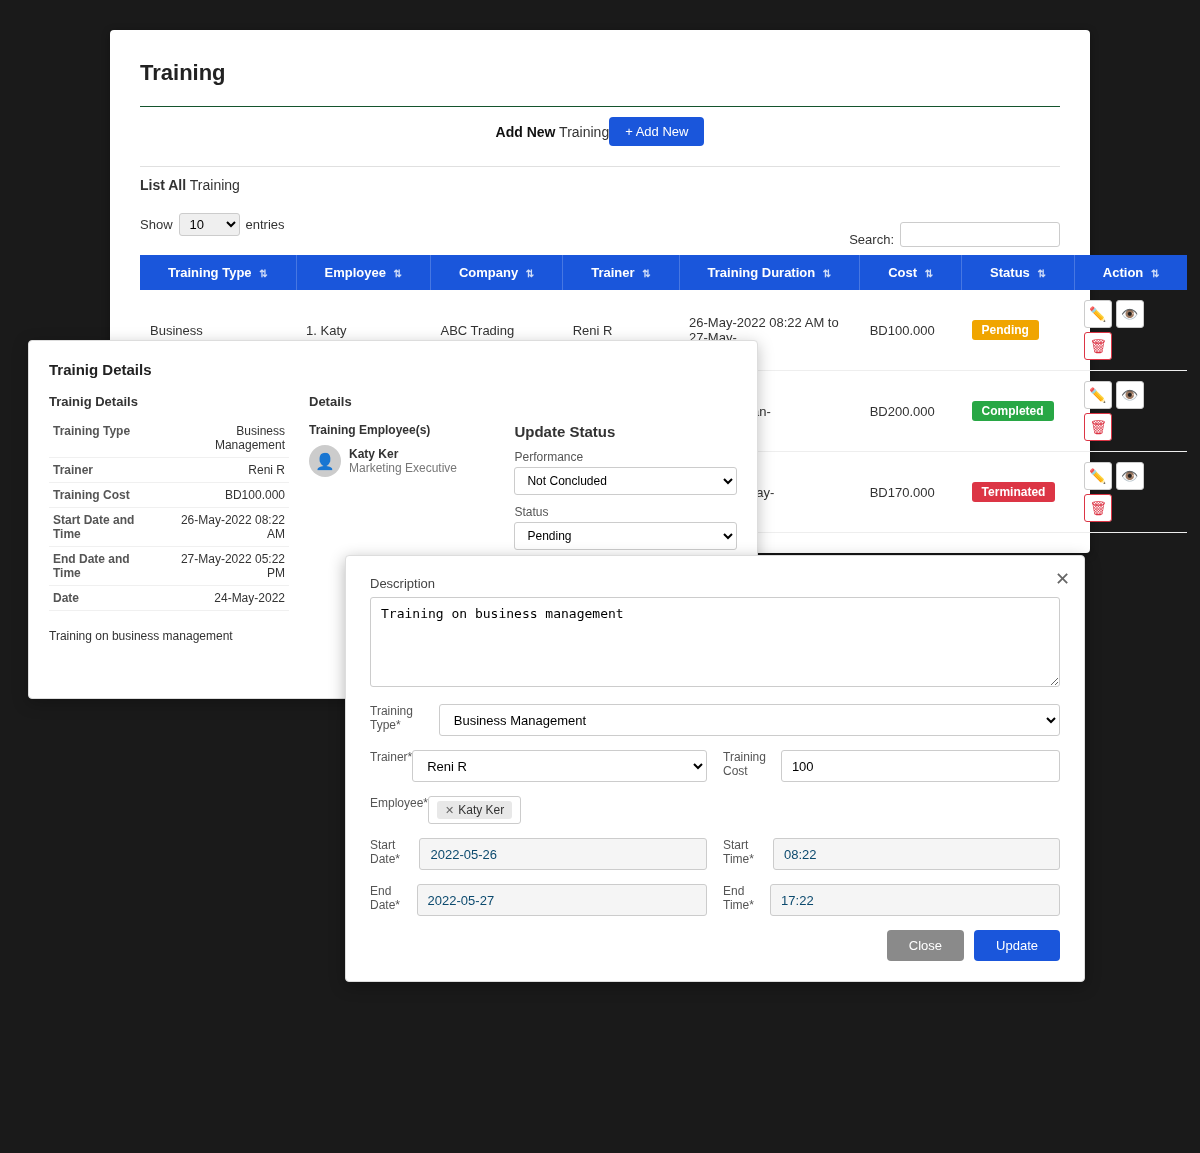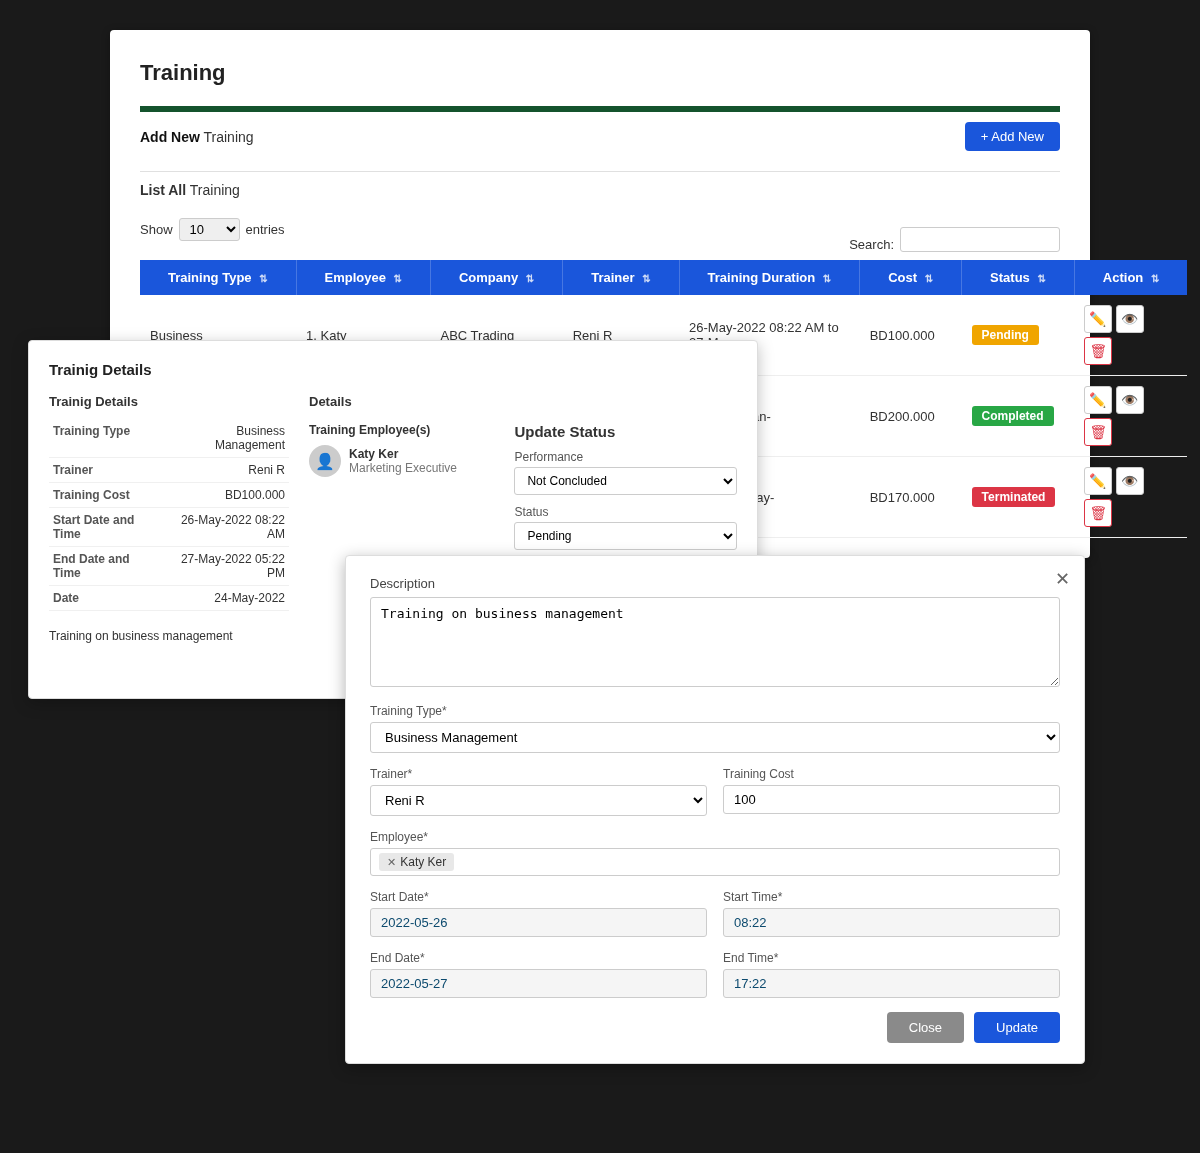--- a/index.html
+++ b/index.html
@@ -27,25 +27,25 @@
     }
 
     .page-title {
       font-size: 22px;
       font-weight: bold;
       color: #222;
       margin-bottom: 20px;
     }
 
     .section-bar {
-      border-top: 6px solid #14532d;
+      border-top: 1px solid #14532d;
       padding: 10px 0;
       display: flex;
       align-items: center;
-      justify-content: space-between;
+      justify-content: center;
       margin-bottom: 10px;
     }
 
     .section-bar-title {
       font-size: 14px;
       color: #333;
     }
 
     .section-bar-title strong {
       font-weight: bold;
@@ -381,21 +381,20 @@
 
     .edit-form-row {
       display: flex;
       gap: 16px;
       margin-bottom: 14px;
     }
 
     .edit-form-group {
       flex: 1;
       display: flex;
-      flex-direction: column;
     }
 
     .edit-form-group label {
       font-size: 12px;
       color: #555;
       margin-bottom: 4px;
     }
 
     .edit-form-group input,
     .edit-form-group select {

